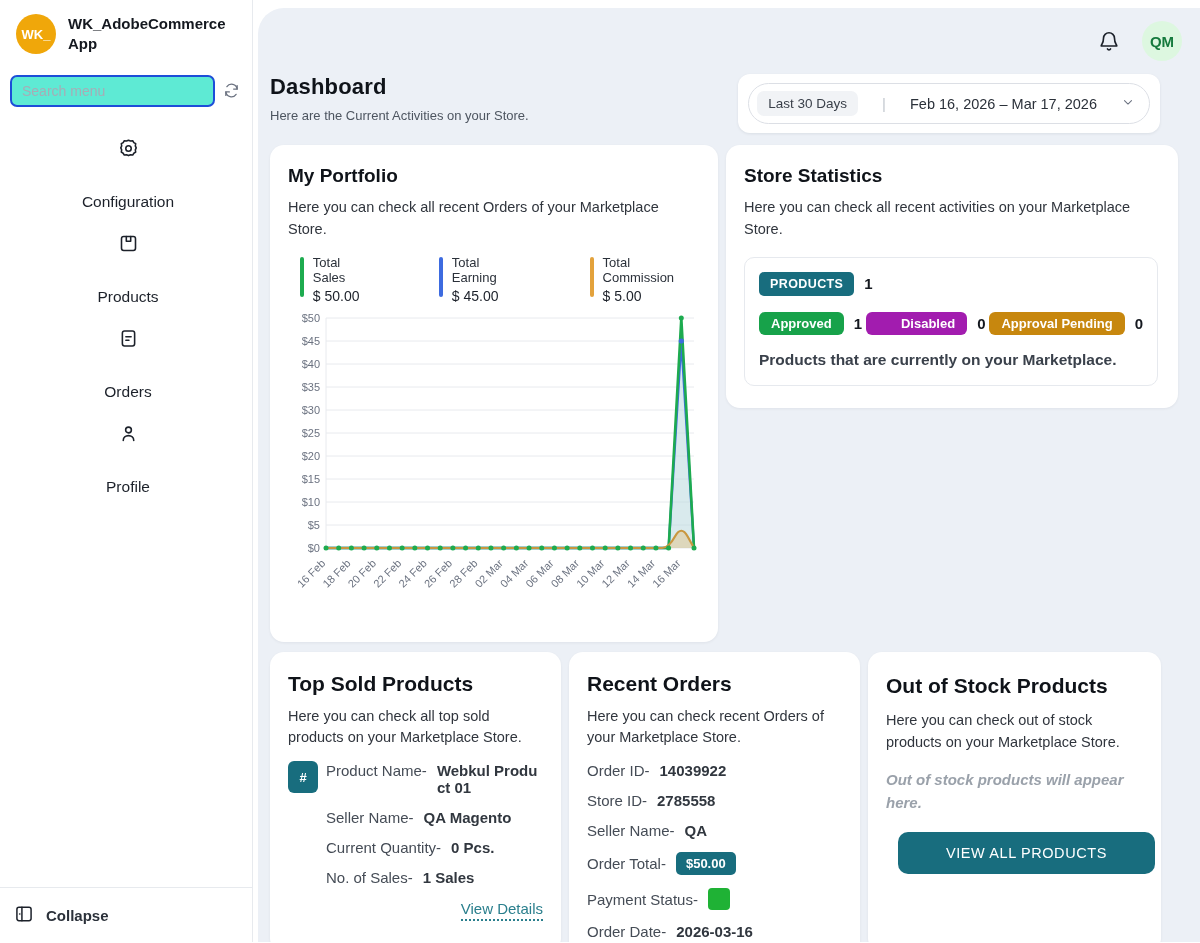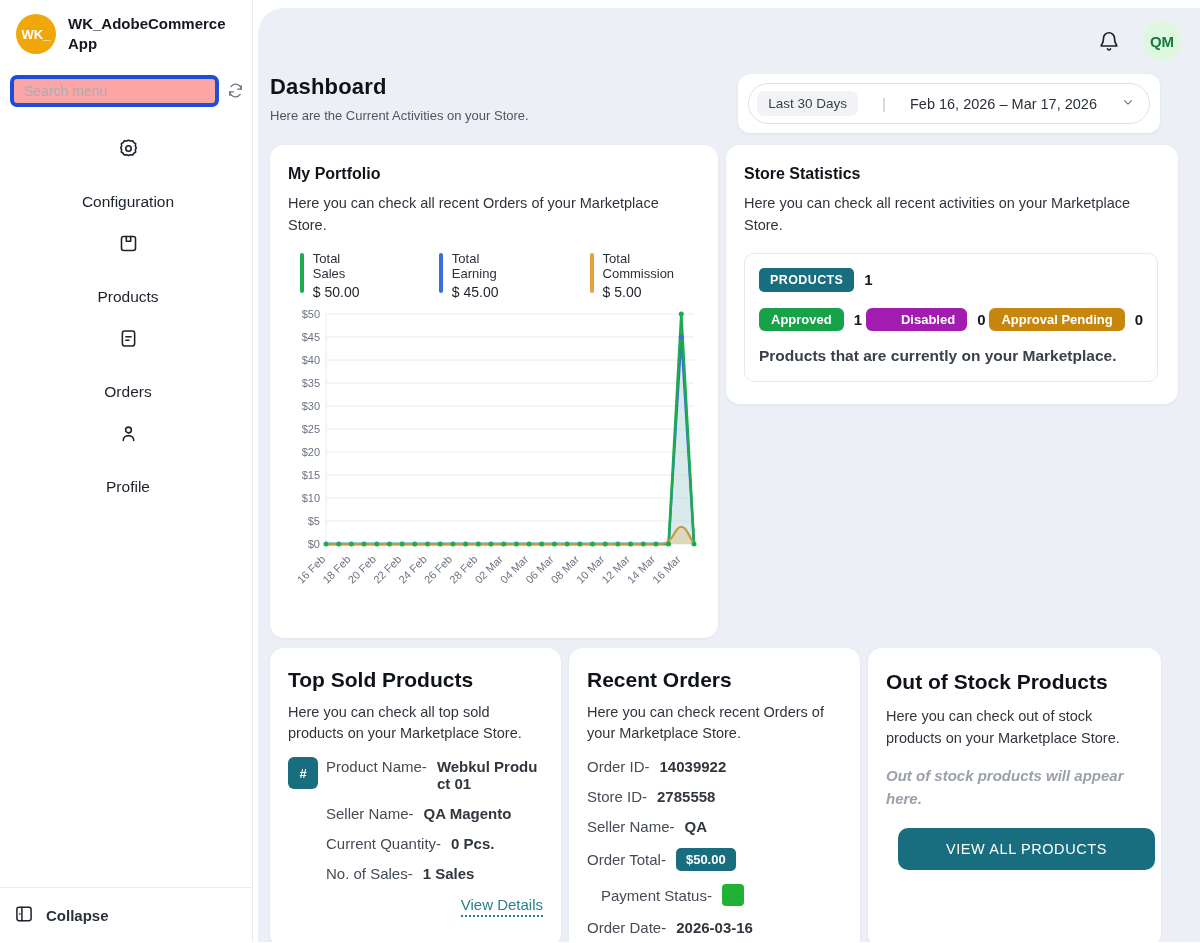--- a/index.html
+++ b/index.html
@@ -6,21 +6,21 @@
   html,body { background:#fff; }
   body { font-family:"Liberation Sans","DejaVu Sans",sans-serif; color:#21262e; }
   .page { position:relative; width:1200px; height:942px; background:#fff; overflow:hidden; }
 
   
   .sidebar { position:absolute; left:0; top:0; width:253px; height:943px; background:#fff; border-right:1px solid #e7eaee; display:flex; flex-direction:column; }
   .brand { display:flex; align-items:center; gap:12px; padding:14px 16px 10px 16px; }
   .logo-circle { width:40px; height:40px; border-radius:50%; background:#f0a70a; color:#fff; font-weight:700; font-size:13px; display:flex; align-items:center; justify-content:center; flex:0 0 auto; }
   .brand-title { font-weight:700; font-size:15px; line-height:1.35; color:#14181f; }
   .search-row { display:flex; align-items:center; gap:8px; padding:10px 12px 6px 10px; }
-  .search-input { flex:1; height:32px; border:4px solid #1d4ed8; border-radius:7px; padding:0 10px; font-size:14px; color:#333; outline:none; background:#fca5a5; }
+  .search-input { flex:1; height:32px; border:2px solid #1d4ed8; border-radius:7px; padding:0 10px; font-size:14px; color:#333; outline:none; background:#5eead4; }
   .search-input::placeholder { color:#a6adb6; }
   .icon-btn { background:none; border:none; cursor:pointer; display:flex; align-items:center; justify-content:center; padding:0; }
   .nav { padding:14px 10px 0 14px; }
   .nav-item { display:flex; align-items:center; gap:30px; padding:11px 8px; font-size:15.5px; font-weight:500; color:#1c212a; border-radius:8px; cursor:pointer;flex-direction:column; }
   .nav-item svg { flex:0 0 auto; }
   .sidebar-bottom { margin-top:auto; border-top:1px solid #e7eaee; padding:16px 14px; }
   .collapse-row { display:flex; align-items:center; gap:12px; font-size:15px; font-weight:600; color:#2b313a; cursor:pointer; }
 
   
   .main { position:absolute; left:258px; top:8px; right:0; bottom:0; background:#ecf0f6; border-radius:26px 0 0 0; padding:0 0 0 12px; overflow:hidden; }
@@ -32,21 +32,21 @@
   .page-subtitle { font-size:13px; color:#4d5560; margin-top:8px; }
   .range-card { background:#fff; border-radius:12px; padding:9px 10px; box-shadow:0 1px 3px rgba(16,24,40,.08); }
   .range-pill { display:flex; align-items:center; gap:24px; border:1px solid #dcdfe5; border-radius:999px; padding:7px 14px 7px 8px; cursor:pointer; }
   .range-chip { background:#f1f3f6; border-radius:7px; padding:5px 11px; font-size:13.5px; color:#3a404a; }
   .range-sep { color:#c3c8cf; font-size:15px; }
   .range-text { font-size:14.5px; color:#2b313a; }
 
   .cards-row1 { display:flex; align-items:flex-start; gap:8px; margin-top:12px; padding-right:22px; }
   .cards-row2 { display:flex; align-items:flex-start; gap:8px; margin-top:10px; padding-right:22px; }
   .card { background:#fff; border-radius:14px; box-shadow:0 1px 3px rgba(16,24,40,.06); }
-  .card-title { font-size:16px; font-weight:700; color:#0f1319; }
+  .card-title { font-size:19px; font-weight:700; color:#0f1319; }
   .card-sub { font-size:14.5px; color:#30353d; margin-top:10px; line-height:1.5; }
 
   
   .portfolio-card { width:448px; padding:20px 18px 10px 18px; }
   .legend-row { display:flex; gap:66px; margin-top:14px; padding-left:12px; }
   .legend-item { display:flex; gap:9px; }
   .legend-bar { width:4px; height:40px; border-radius:2px; margin-top:2px; }
   .legend-label { font-size:13px; color:#2b313a; }
   .legend-value { font-size:14px; color:#1c212a; margin-top:3px; }
   .chart-wrap { margin-top:4px; }
@@ -367,21 +367,21 @@
           <span class="kv-value">2785558</span>
         </div>
         <div class="kv-row">
           <span class="kv-label">Seller Name-</span>
           <span class="kv-value">QA</span>
         </div>
         <div class="kv-row" style="align-items:center;">
           <span class="kv-label">Order Total-</span>
           <span class="total-badge" style="background-color: rgb(24, 109, 126);">$50.00</span>
         </div>
-        <div class="kv-row" style="align-items:center;margin-left:14px;">
+        <div class="kv-row" style="align-items:center;">
           <span class="kv-label">Payment Status-</span>
           <span class="pay-square" style="background-color: rgb(31, 178, 53);"></span>
         </div>
         <div class="kv-row">
           <span class="kv-label">Order Date-</span>
           <span class="kv-value">2026-03-16</span>
         </div>
       </section>
 
       <section class="card bottom-card" style="width:293px;">

